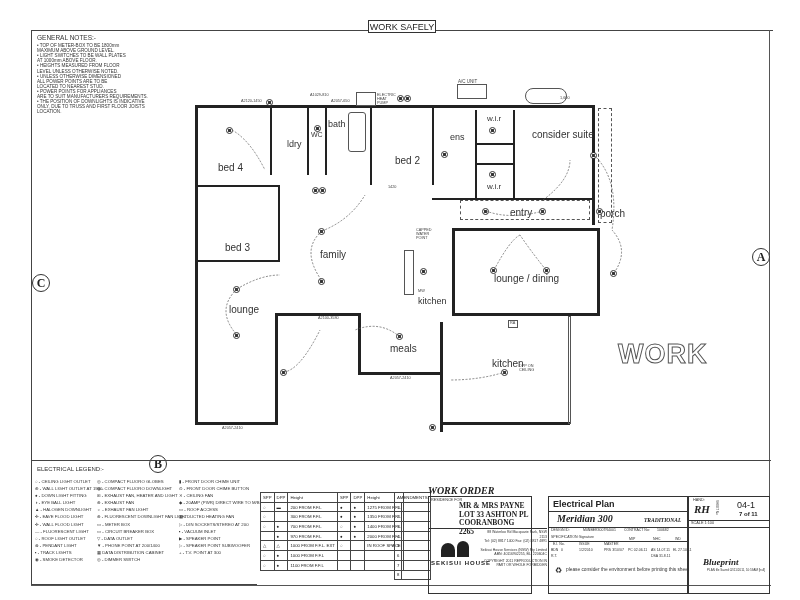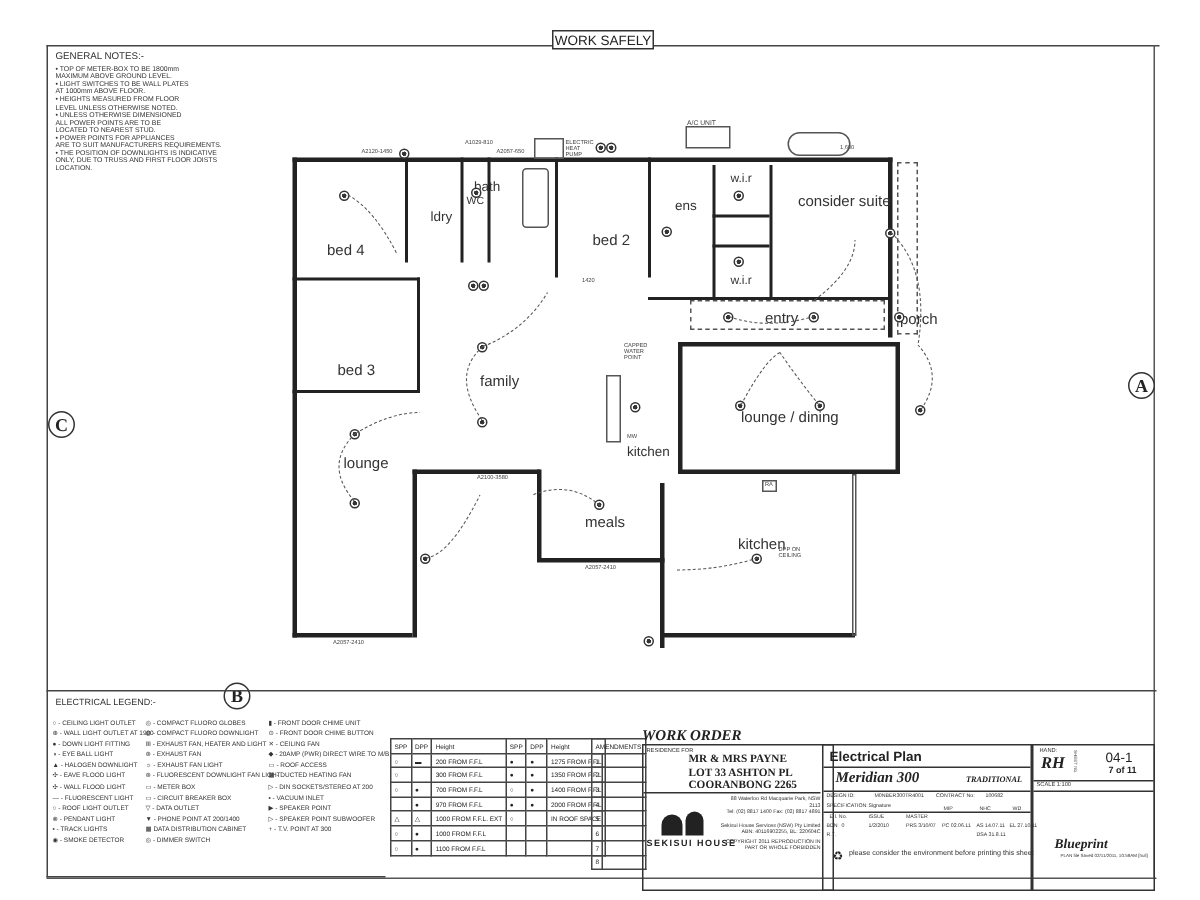--- a/index.html
+++ b/index.html
@@ -91,21 +91,21 @@
   <div class="thin" style="left:404px;top:250px;width:10px;height:45px"></div>
   <div class="thin" style="left:348px;top:112px;width:18px;height:40px;border-radius:3px"></div>
   <div class="thin" style="left:525px;top:88px;width:42px;height:16px;border-radius:8px"></div>
   <div class="thin" style="left:457px;top:84px;width:30px;height:15px"></div>
   <div class="thin" style="left:356px;top:92px;width:20px;height:14px"></div>
   <div class="thin" style="left:508px;top:320px;width:10px;height:8px"></div>
 
   <div class="room" style="left:218px;top:162px">bed 4</div>
   <div class="room" style="left:287px;top:139px;font-size:9px">ldry</div>
   <div class="room" style="left:311px;top:131px;font-size:7px">WC</div>
-  <div class="room" style="left:316px;top:119px;font-size:9px">bath</div>
+  <div class="room" style="left:328px;top:119px;font-size:9px">bath</div>
   <div class="room" style="left:395px;top:155px">bed 2</div>
   <div class="room" style="left:450px;top:132px;font-size:9px">ens</div>
   <div class="room" style="left:487px;top:114px;font-size:8px">w.i.r</div>
   <div class="room" style="left:487px;top:182px;font-size:8px">w.i.r</div>
   <div class="room" style="left:532px;top:129px">consider suite</div>
   <div class="room" style="left:225px;top:242px">bed 3</div>
   <div class="room" style="left:320px;top:249px">family</div>
   <div class="room" style="left:510px;top:207px">entry</div>
   <div class="room" style="left:600px;top:208px">porch</div>
   <div class="room" style="left:229px;top:304px">lounge</div>
@@ -174,20 +174,21 @@
       <path d="M486 211 Q510 220 543 211"></path>
     </g>
   </svg>
 </div>
 
 <div class="marker" style="left:752px;top:248px">A</div>
 <div class="marker" style="left:32px;top:274px">C</div>
 <div class="marker" style="left:149px;top:455px">B</div>
 
 <div class="wo">
+  <div style="padding-left:6px">WORK</div>
 </div>
 
 <div class="legend">
   <div class="abs" style="left:0;top:0;width:740px;height:1px;background:#444"></div>
   <h4>ELECTRICAL LEGEND:-</h4>
   <div class="lcol" style="left:4px">
     <div>○ <span>- CEILING LIGHT OUTLET</span></div>
     <div>⊕ <span>- WALL LIGHT OUTLET AT 1900</span></div>
     <div>● <span>- DOWN LIGHT FITTING</span></div>
     <div>◑ <span>- EYE BALL LIGHT</span></div>
@@ -333,21 +334,21 @@
         <td></td>
       </tr>
   <tr>
         <td>8</td>
         <td></td>
       </tr>
 </tbody>
   </table>
 
 <div class="abs bigserif" style="left:428px;top:485px;font-size:10px;font-style:italic">WORK ORDER</div>
-<div class="tb" style="left:428px;top:496px;width:128px;height:98px">
+<div class="tb" style="left:428px;top:496px;width:104px;height:98px">
   <div class="small" style="position:absolute;left:2px;top:1px;font-size:3.8px">RESIDENCE FOR</div>
   <div class="bigserif" style="position:absolute;left:30px;top:5px;font-size:7.5px;line-height:8.5px">
     <div>MR &amp; MRS  PAYNE</div>
     <div>LOT 33 ASHTON PL</div>
     <div>COORANBONG 2265</div>
   </div>
   <div style="position:absolute;left:0;top:31px;width:118px;height:1px;background:#333"></div>
   <div style="position:absolute;left:12px;top:44px;width:32px;height:16px">
     <div style="position:absolute;left:0;top:2px;width:14px;height:14px;border-radius:14px 14px 0 0;background:#222"></div>
     <div style="position:absolute;left:16px;top:0;width:12px;height:16px;border-radius:8px 8px 0 0;background:#222"></div>

